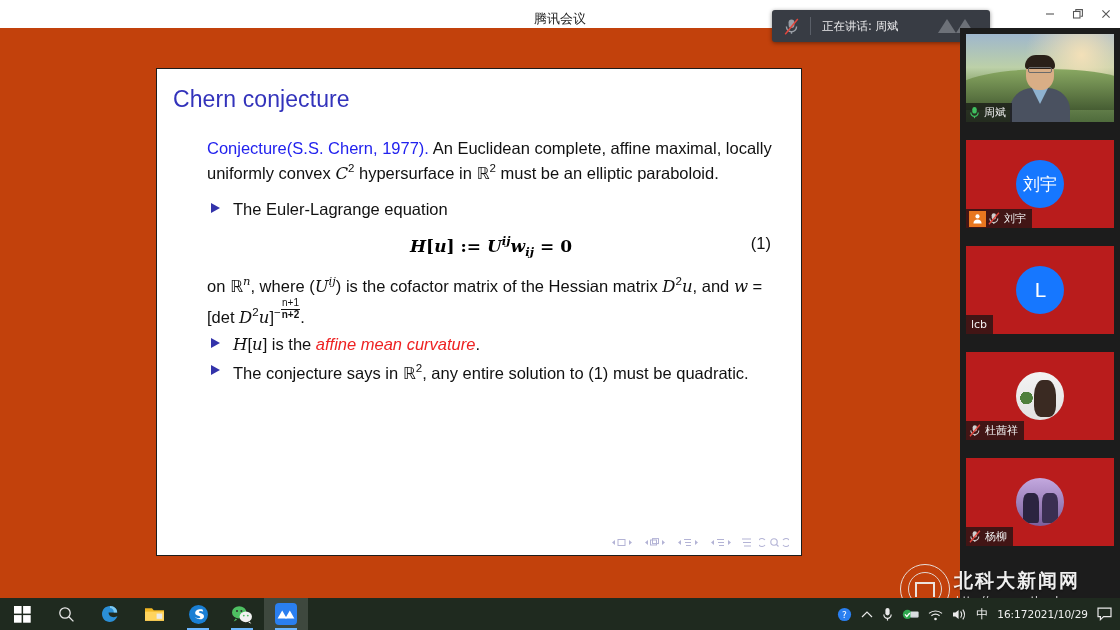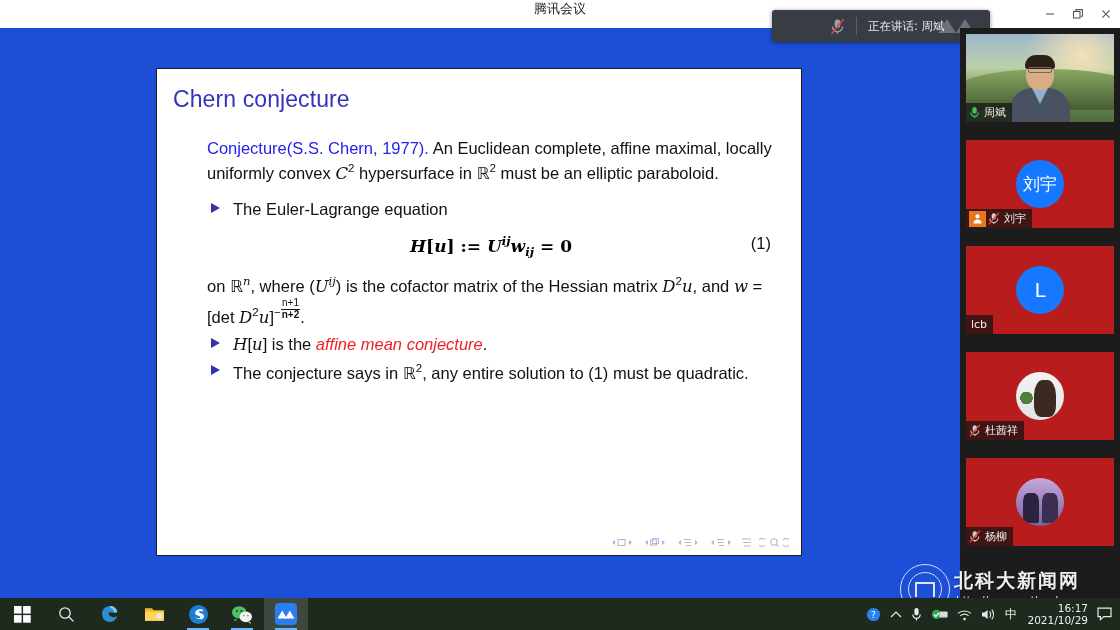--- a/index.html
+++ b/index.html
@@ -8,21 +8,21 @@
     font-family: "Liberation Sans", sans-serif;
     overflow: hidden;
     background: #2b2b2b;
   }
   #app { position: relative; width: 1120px; height: 630px; }
 
   
   .titlebar {
     position: absolute; left: 0; top: 0; width: 1120px; height: 28px;
     background: #ffffff;
-    display: flex; align-items: flex-start; justify-content: center;
+    display: flex; align-items: flex-end; justify-content: center;
   }
   .titlebar .title {
     font-size: 13px; color: #222;
     font-family: "DejaVu Sans", sans-serif;
   }
   .wincontrols {
     position: absolute; right: 0; top: 0; height: 28px;
     display: flex; align-items: center;
   }
   .wc {
@@ -34,21 +34,20 @@
 
   
   .speak-toast {
     position: absolute; left: 772px; top: 10px;
     width: 218px; height: 32px;
     background: #383c44;
     border-radius: 3px;
     display: flex; align-items: center;
     overflow: hidden;
     box-shadow: 0 1px 4px rgba(0,0,0,.45);
-    padding-left: 46px;
   }
   .speak-toast .micwrap {
     width: 38px; height: 32px;
     display: flex; align-items: center; justify-content: center;
   }
   .speak-toast .divider {
     width: 1px; height: 18px; background: #5a5f68;
   }
   .speak-toast .label {
     font-size: 11.5px; color: #e8e8ea;
@@ -59,21 +58,21 @@
   .speak-toast .wavemark {
     position: absolute; right: 14px; top: 7px;
     width: 40px; height: 18px;
     opacity: .35;
   }
 
   
   .desktop {
     position: absolute; left: 0; top: 28px;
     width: 960px; height: 570px;
-    background: #1d4ed8;
+    background: #c2410c;
   }
 
   
   .slide {
     position: absolute; left: 157px; top: 41px;
     width: 644px; height: 486px;
     background: #ffffff;
     box-shadow: 0 0 0 1px #1c1c1c;
   }
   .slide-title {
@@ -322,21 +321,21 @@
     margin-left: auto;
     display: flex; align-items: center; gap: 9px;
     padding-right: 8px;
   }
   .tray .ti { display: flex; align-items: center; justify-content: center; }
   .tray .imetxt {
     font-size: 12px; color: #f0f0f0;
     font-family: "DejaVu Sans", sans-serif;
   }
   .clock {
-    display: flex; flex-direction: column; align-items: flex-end;
+    display: flex; flex-direction: row; 
     line-height: 1.15; color: #f0f0f0;
     font-family: "DejaVu Sans", sans-serif; font-size: 10.5px;
     min-width: 62px;
   }
 </style>
 </head>
 <body>
 
 <div id="app">
 
@@ -385,21 +384,21 @@
             <span class="eq"><span class="mi">H</span><span>[</span><span class="mi">u</span><span>]</span>&nbsp;<span>:=</span>&nbsp;<span class="mi">U</span><sup class="mi">ij</sup><span class="mi">w</span><sub class="mi">ij</sub>&nbsp;<span>= 0</span></span>
             <span class="tag">(1)</span>
           </div>
 
           <li style="list-style:none;padding-left:0;">
             <span>on </span><span class="bb">ℝ</span><sup class="mi">n</sup><span>, where (</span><span class="mi">U</span><sup class="mi">ij</sup><span>) is the cofactor matrix of the Hessian matrix </span><span class="mi">D</span><sup>2</sup><span class="mi">u</span><span>, and </span><span class="mi">w</span><span> = [det </span><span class="mi">D</span><sup>2</sup><span class="mi">u</span><span>]</span><sup><span>−</span><span class="frac"><span class="num">n+1</span><span class="den">n+2</span></span></sup><span>.</span>
           </li>
 
           <li>
             <span class="tri"></span>
-            <span class="mi">H</span><span>[</span><span class="mi">u</span><span>]</span><span> is the </span><span class="red it">affine mean conjecture</span><span>.</span>
+            <span class="mi">H</span><span>[</span><span class="mi">u</span><span>]</span><span> is the </span><span class="red it">affine mean curvature</span><span>.</span>
           </li>
 
           <li>
             <span class="tri"></span>
             <span>The conjecture says in </span><span class="bb">ℝ</span><sup>2</sup><span>, any entire solution to (1) must be quadratic.</span>
           </li>
         </ul>
       </div>
 
       <div class="navsym">

